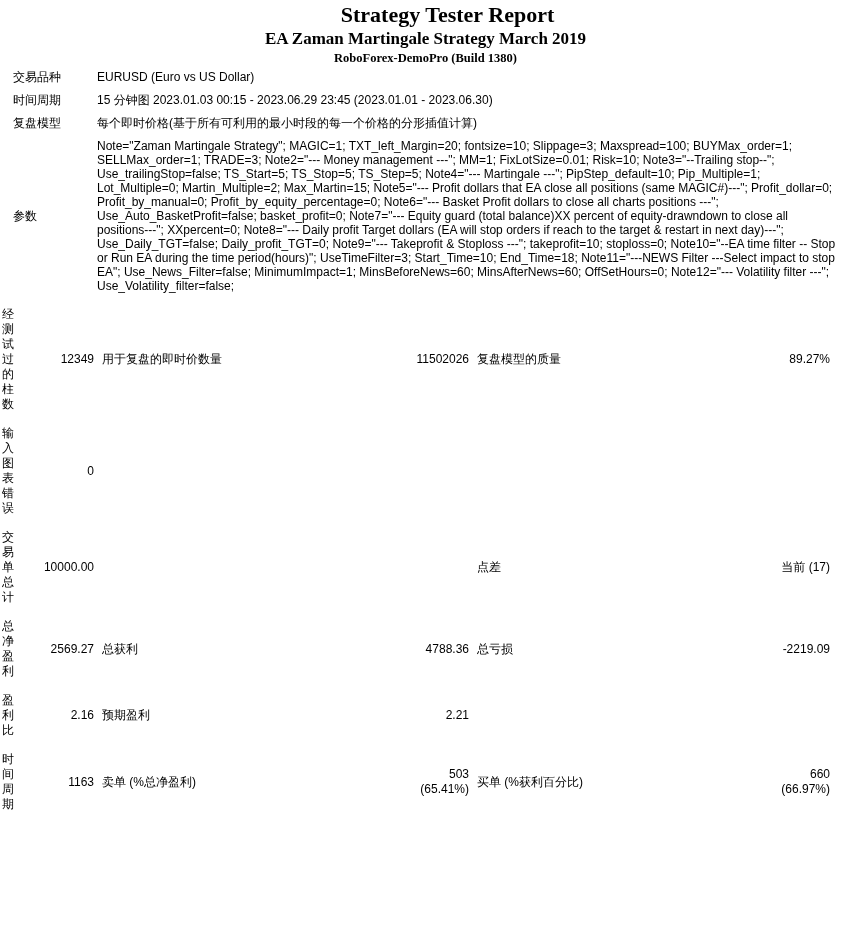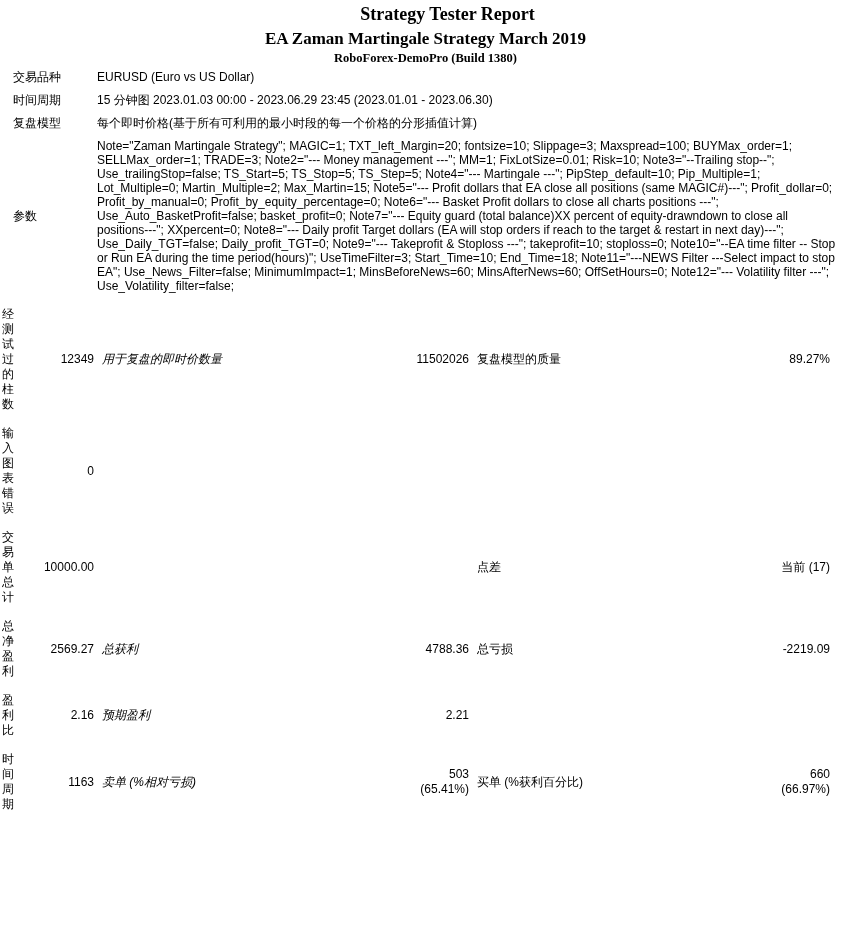--- a/index.html
+++ b/index.html
@@ -15,21 +15,21 @@
     font-size: 12px;
   }
 
   
   .report-header {
     text-align: center;
     font-family: "Liberation Serif", serif;
     font-weight: bold;
     padding-top: 1px;
   }
-  .report-title   { font-size: 18px; line-height: 27px; margin-left: 44px; }
+  .report-title   { font-size: 22px; line-height: 27px; margin-left: 44px; }
   .report-sub     { font-size: 17px; line-height: 22px; }
   .report-server  { font-size: 12.5px; line-height: 16px; }
 
   
   .info-table {
   }
   .info-row {
     display: grid;
     grid-template-columns: 84px 1fr;
     align-items: center;
@@ -56,21 +56,21 @@
     table-layout: fixed;
   }
   .stats-table td {
     vertical-align: middle;
     padding-top: 4px;
     padding-bottom: 4px;
     line-height: 15px;
   }
   td.c1 { width: 30px; padding-left: 2px; }
   td.c2 { width: 60px; text-align: right; }
-  td.c3 { width: 300px; padding-left: 7px; font-style: italic; }
+  td.c3 { width: 300px; padding-left: 7px; }
   td.c4 { width: 65px; text-align: right; }
   td.c5 { width: 290px; padding-left: 7px; }
   td.c6 { text-align: right; padding-right: 21px; }
   .vlabel {
     display: inline-block;
     width: 15px;
     word-break: break-all;
     line-height: 15px;
     white-space: normal;
   }
@@ -84,21 +84,21 @@
   <div class="report-server">RoboForex-DemoPro (Build 1380)</div>
 </div>
 
 <div class="info-table">
   <div class="info-row">
     <div class="info-label">交易品种</div>
     <div class="info-value">EURUSD (Euro vs US Dollar)</div>
   </div>
   <div class="info-row">
     <div class="info-label">时间周期</div>
-    <div class="info-value">15 分钟图 2023.01.03 00:00 - 2023.06.29 23:45 (2023.01.01 - 2023.06.30)</div>
+    <div class="info-value">15 分钟图 2023.01.03 00:15 - 2023.06.29 23:45 (2023.01.01 - 2023.06.30)</div>
   </div>
   <div class="info-row">
     <div class="info-label">复盘模型</div>
     <div class="info-value">每个即时价格(基于所有可利用的最小时段的每一个价格的分形插值计算)</div>
   </div>
   <div class="info-row">
     <div class="info-label">参数</div>
     <div class="info-value param-text">Note="Zaman Martingale Strategy"; MAGIC=1; TXT_left_Margin=20; fontsize=10; Slippage=3; Maxspread=100; BUYMax_order=1; SELLMax_order=1; TRADE=3; Note2="--- Money management ---"; MM=1; FixLotSize=0.01; Risk=10; Note3="--Trailing stop--"; Use_trailingStop=false; TS_Start=5; TS_Stop=5; TS_Step=5; Note4="--- Martingale ---"; PipStep_default=10; Pip_Multiple=1; Lot_Multiple=0; Martin_Multiple=2; Max_Martin=15; Note5="--- Profit dollars that EA close all positions (same MAGIC#)---"; Profit_dollar=0; Profit_by_manual=0; Profit_by_equity_percentage=0; Note6="--- Basket Profit dollars to close all charts positions ---"; Use_Auto_BasketProfit=false; basket_profit=0; Note7="--- Equity guard (total balance)XX percent of equity-drawndown to close all positions---"; XXpercent=0; Note8="--- Daily profit Target dollars (EA will stop orders if reach to the target &amp; restart in next day)---"; Use_Daily_TGT=false; Daily_profit_TGT=0; Note9="--- Takeprofit &amp; Stoploss ---"; takeprofit=10; stoploss=0; Note10="--EA time filter -- Stop or Run EA during the time period(hours)"; UseTimeFilter=3; Start_Time=10; End_Time=18; Note11="---NEWS Filter ---Select impact to stop EA"; Use_News_Filter=false; MinimumImpact=1; MinsBeforeNews=60; MinsAfterNews=60; OffSetHours=0; Note12="--- Volatility filter ---"; Use_Volatility_filter=false;</div>
   </div>
 </div>
@@ -141,19 +141,19 @@
       <td class="c1"><span class="vlabel">盈利比</span></td>
       <td class="c2">2.16</td>
       <td class="c3">预期盈利</td>
       <td class="c4">2.21</td>
       <td class="c5"></td>
       <td class="c6"></td>
     </tr>
     <tr>
       <td class="c1"><span class="vlabel">时间周期</span></td>
       <td class="c2">1163</td>
-      <td class="c3">卖单 (%相对亏损)</td>
+      <td class="c3">卖单 (%总净盈利)</td>
       <td class="c4">503 (65.41%)</td>
       <td class="c5">买单 (%获利百分比)</td>
       <td class="c6">660 (66.97%)</td>
     </tr>
   </tbody>
 </table>
 
 </body></html>

